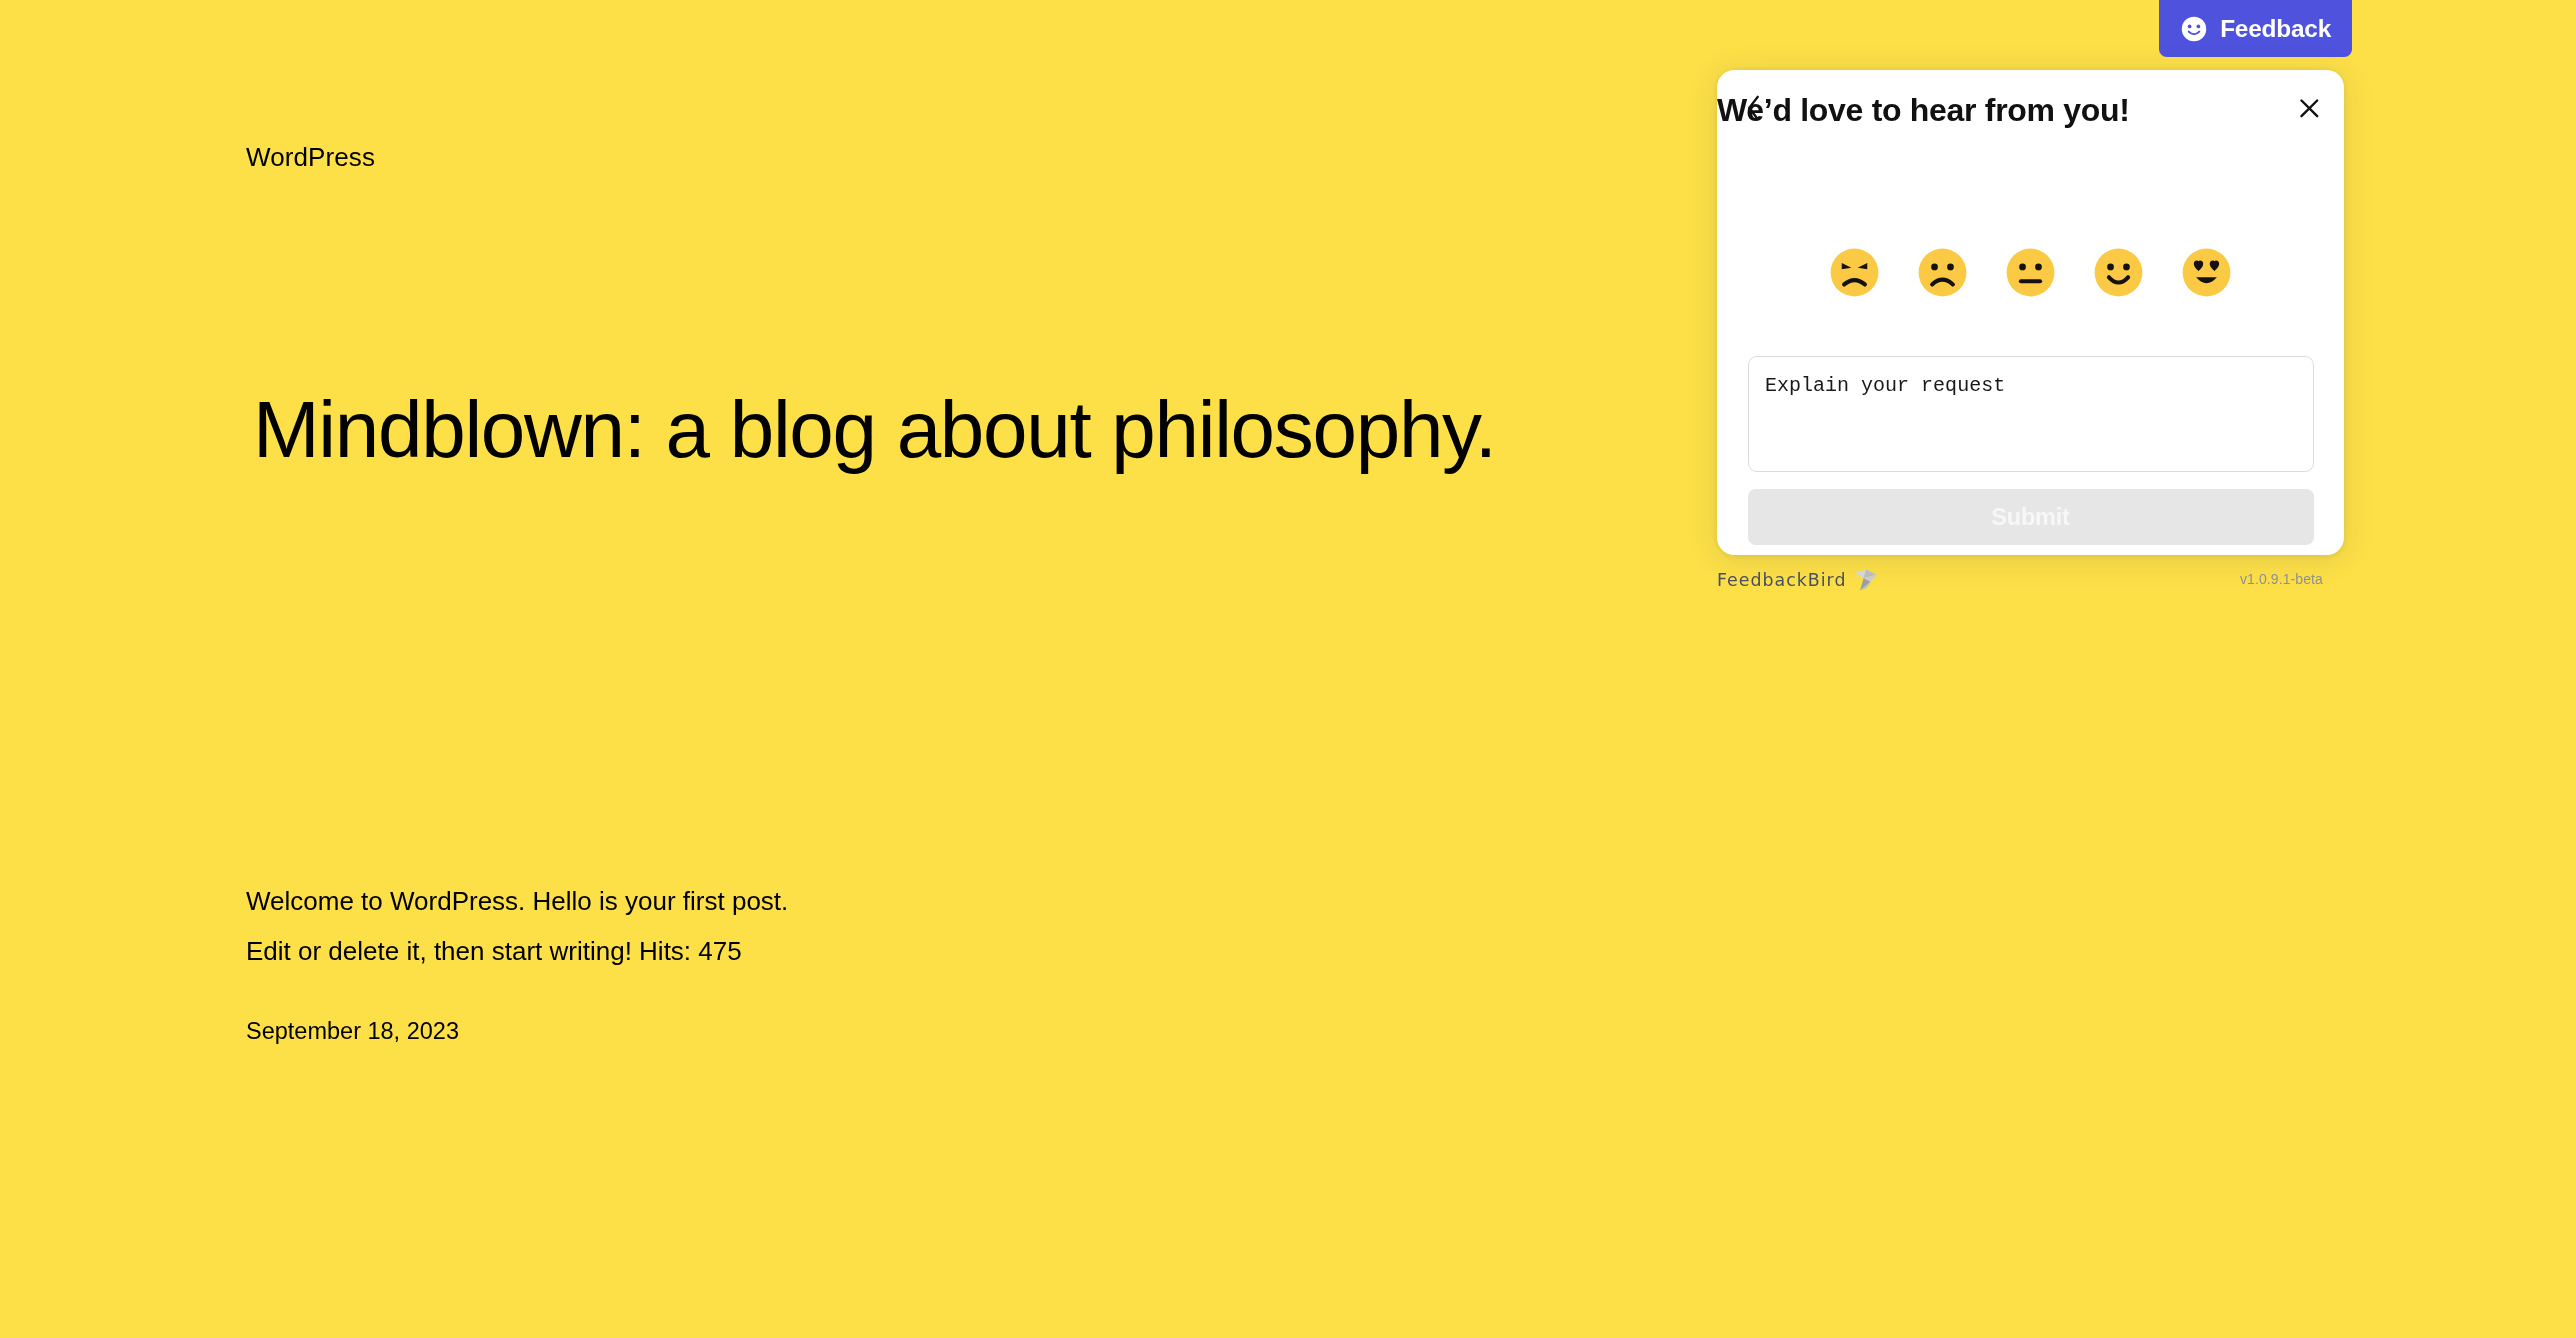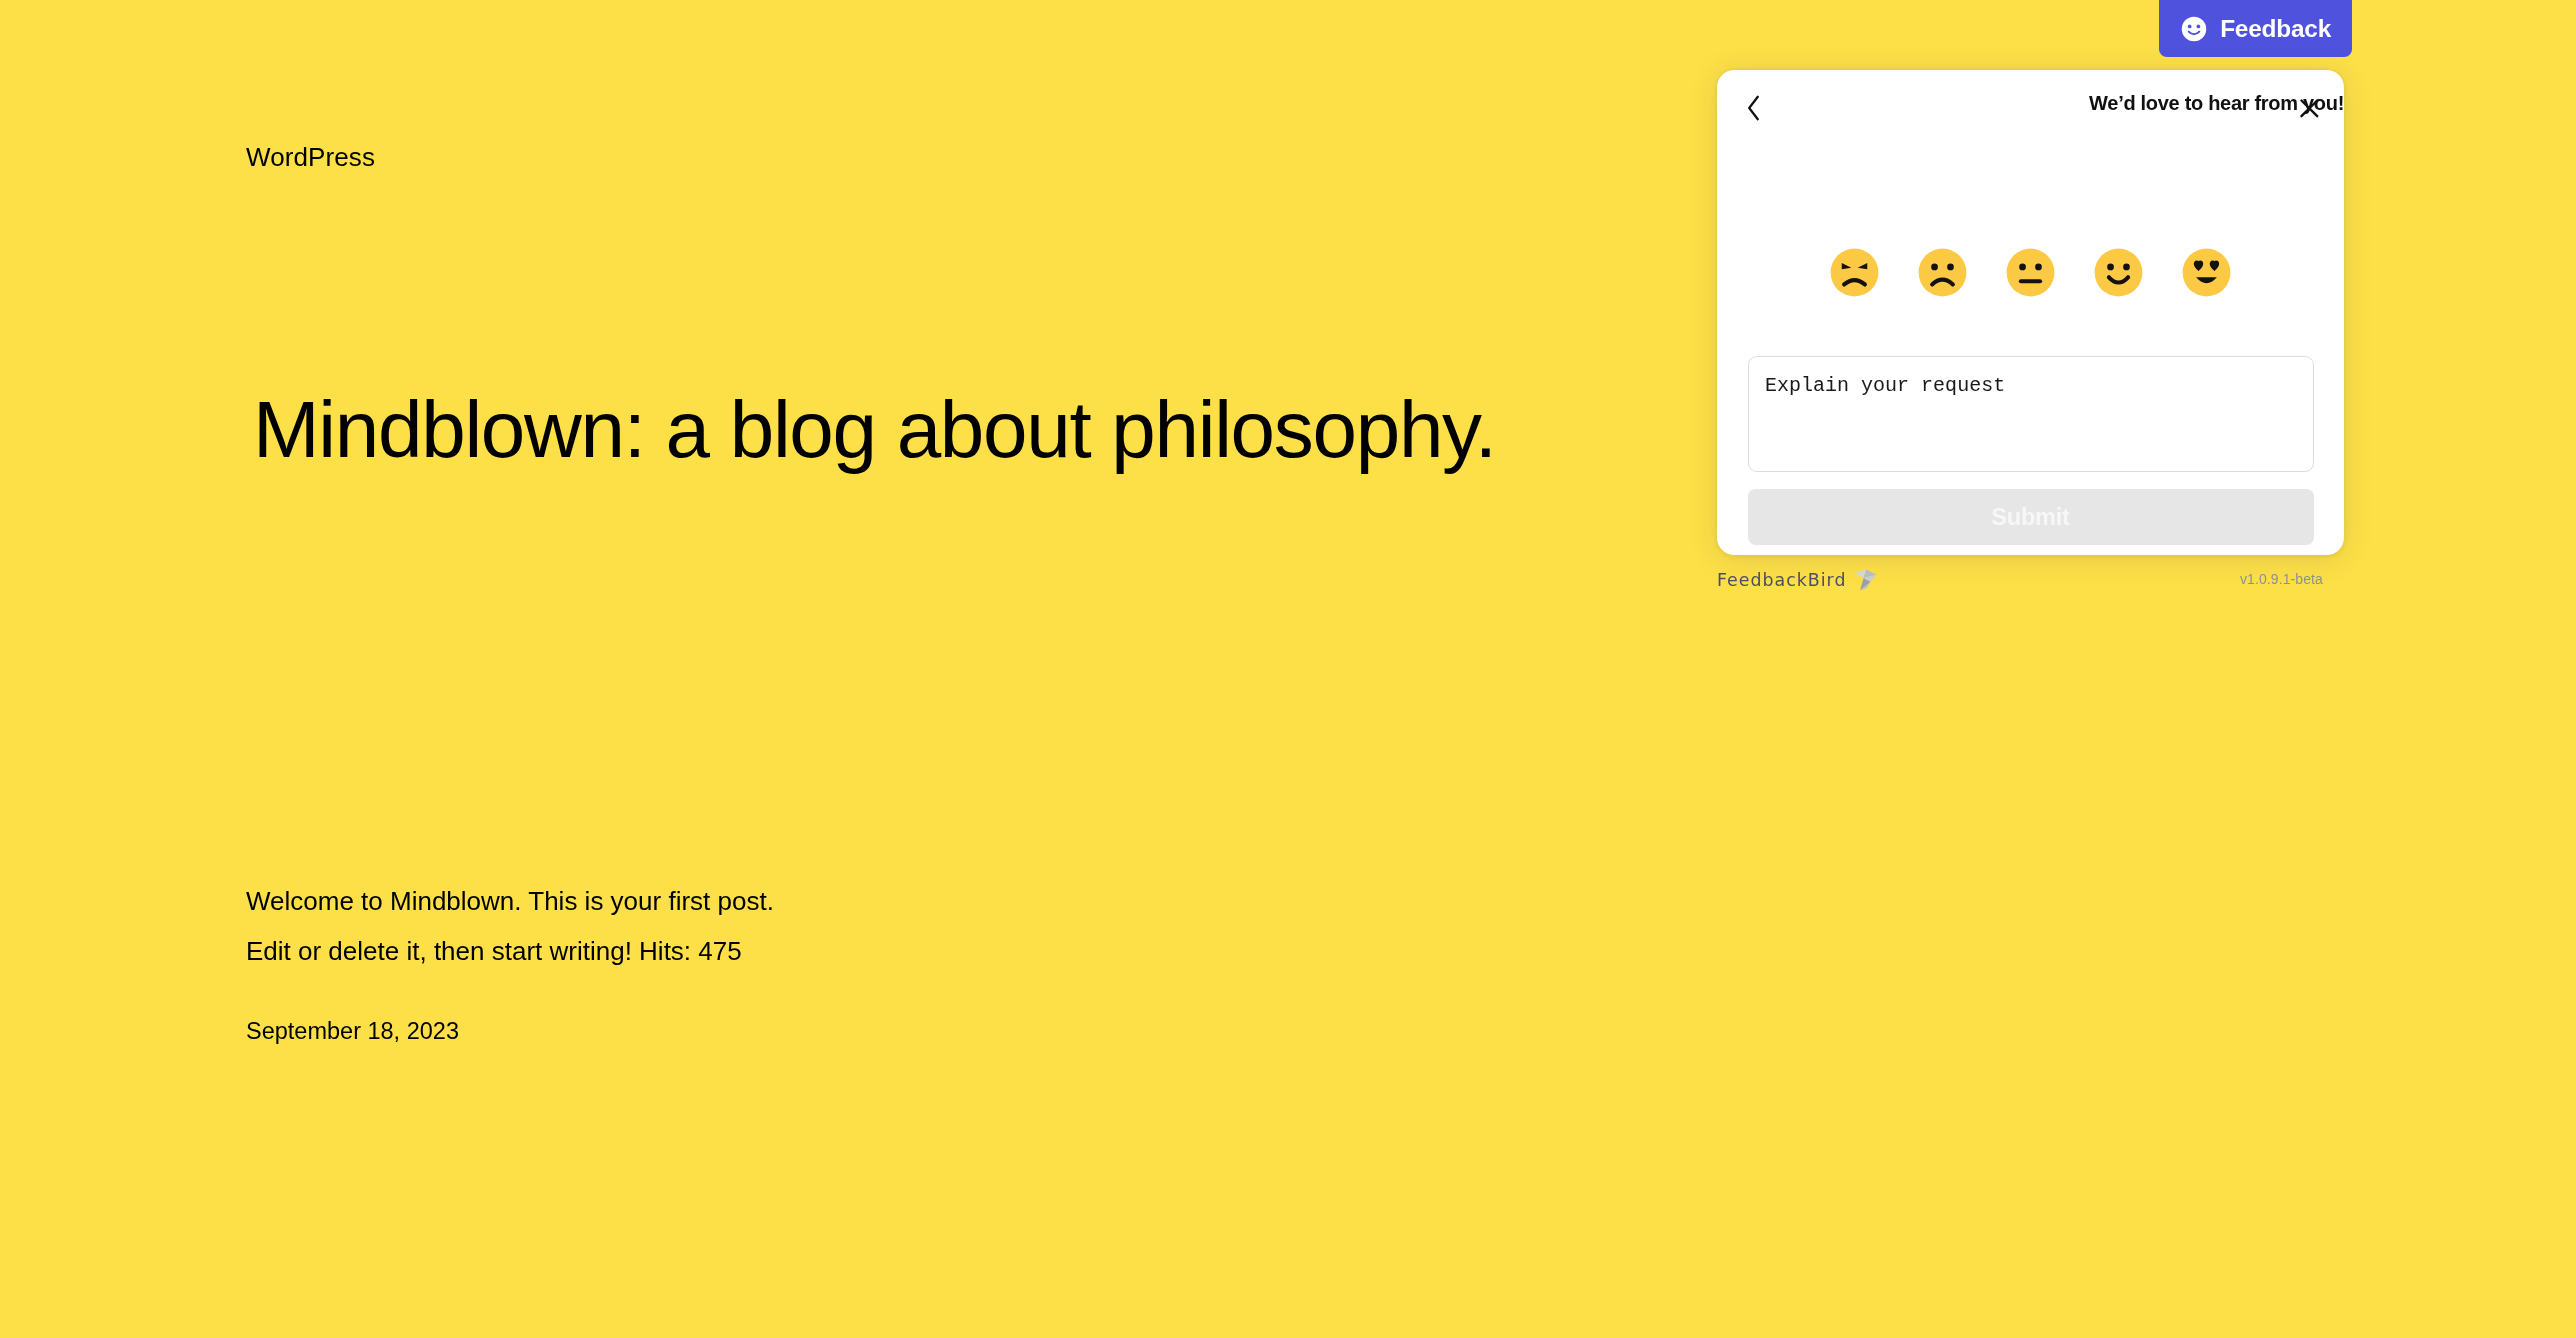--- a/index.html
+++ b/index.html
@@ -158,22 +158,22 @@
     background: none;
     border: none;
     cursor: pointer;
     padding: 0;
   }
   .widget-title {
     position: absolute;
     left: 0;
     right: 0;
     top: 22px;
-    text-align: right;
-    font-size: 20px;
+    text-align: left;
+    font-size: 32px;
     font-weight: 700;
     letter-spacing: -0.3px;
     color: #111111;
   }
 
   
   .rating-row {
     position: absolute;
     left: 0;
     right: 0;
@@ -278,21 +278,21 @@
 <div class="page">
 
   <div class="site-title">WordPress</div>
 
   <div class="hero-heading-clip">
     <div class="hero-heading">Mindblown: a blog about philosophy.</div>
   </div>
 
 
   <div class="post-body">
-    <div>Welcome to Mindblown. This is your first post.</div>
+    <div>Welcome to WordPress. Hello is your first post.</div>
     <div>Edit or delete it, then start writing! Hits: 475</div>
   </div>
 
   <div class="post-date">September 18, 2023</div>
 </div>
 
 <button class="feedback-launcher">
   <svg class="smiley" viewBox="0 0 32 32">
     <circle cx="16" cy="16" r="14" fill="#ffffff"></circle>
     <circle cx="11" cy="13" r="2.1" fill="#4f52dd"></circle>

